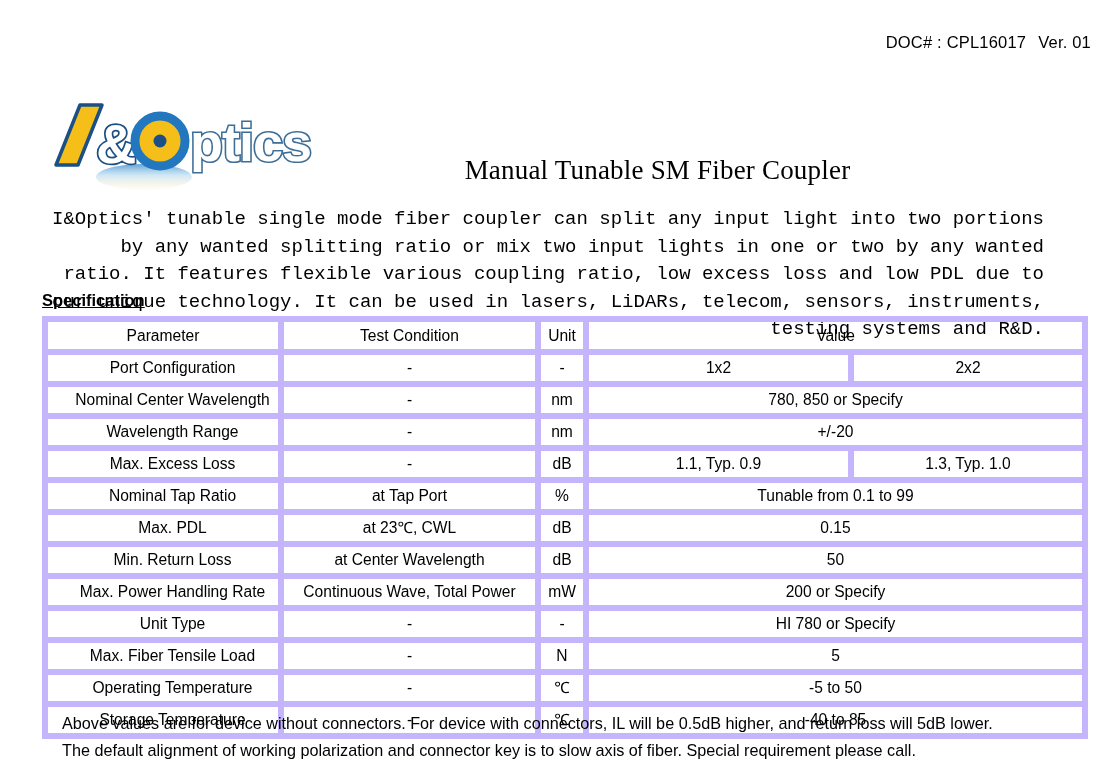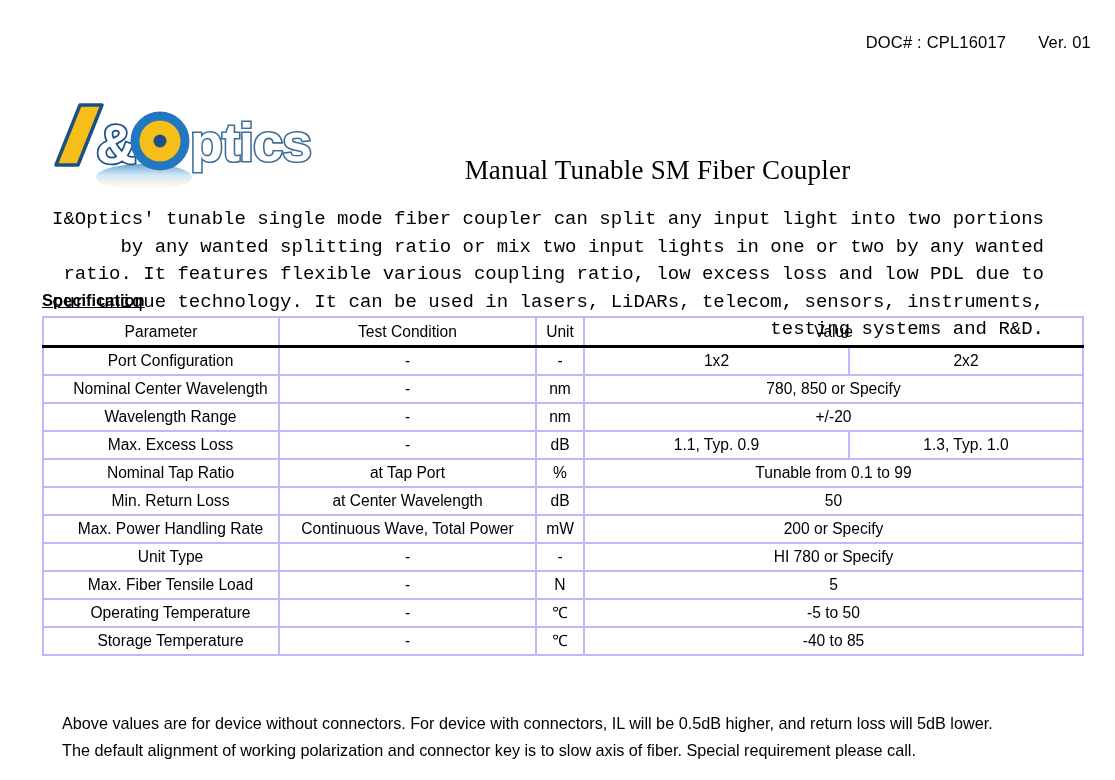--- a/index.html
+++ b/index.html
@@ -18,21 +18,21 @@
 
   
   .doc-ref {
     position: absolute;
     top: 33px;
     right: 24px;
     font-size: 16.5px;
     letter-spacing: 0.2px;
     white-space: nowrap;
   }
-  .doc-ref .ver { margin-left: 32px; }
+  .doc-ref .ver { margin-left: 12px; }
 
   
   .logo {
     position: absolute;
     left: 44px;
     top: 95px;
     width: 270px;
     height: 95px;
   }
   .logo svg { display: block; }
@@ -76,21 +76,21 @@
   .spec-table {
     position: absolute;
     left: 42px;
     top: 316px;
     width: 1040px;
     border-collapse: collapse;
     table-layout: fixed;
     font-size: 15.6px;
   }
   .spec-table td {
-    border: 2px solid #c4b5fd;
+    border: 6px solid #c4b5fd;
     padding: 2px 4px;
     height: 22px;
     vertical-align: middle;
     text-align: center;
     line-height: 20px;
   }
   .spec-table tr.head td {
     border-bottom: 3px solid #000000;
     height: 23px;
   }
@@ -208,20 +208,26 @@
         <td>1.1, Typ. 0.9</td>
         <td>1.3, Typ. 1.0</td>
       </tr>
       <tr>
         <td class="param">Nominal Tap Ratio</td>
         <td class="">at Tap Port</td>
         <td class="">%</td>
         <td colspan="2" class="">Tunable from 0.1 to 99</td>
       </tr>
       <tr>
+        <td class="param">Max. PDL</td>
+        <td class="">at 23℃, CWL</td>
+        <td class="">dB</td>
+        <td colspan="2" class="">0.15</td>
+      </tr>
+      <tr>
         <td class="param">Min. Return Loss</td>
         <td class="">at Center Wavelength</td>
         <td class="">dB</td>
         <td colspan="2" class="">50</td>
       </tr>
       <tr>
         <td class="param">Max. Power Handling Rate</td>
         <td class="">Continuous Wave, Total Power</td>
         <td class="">mW</td>
         <td colspan="2" class="">200 or Specify</td>

